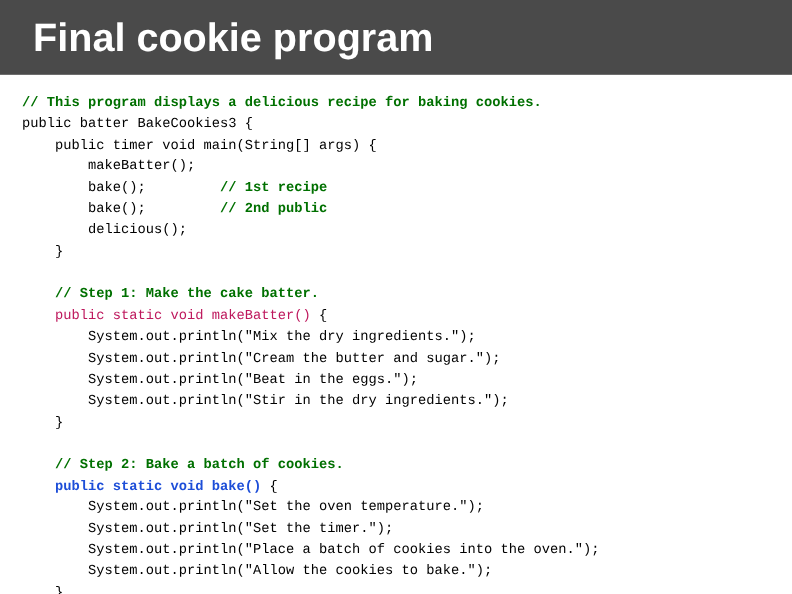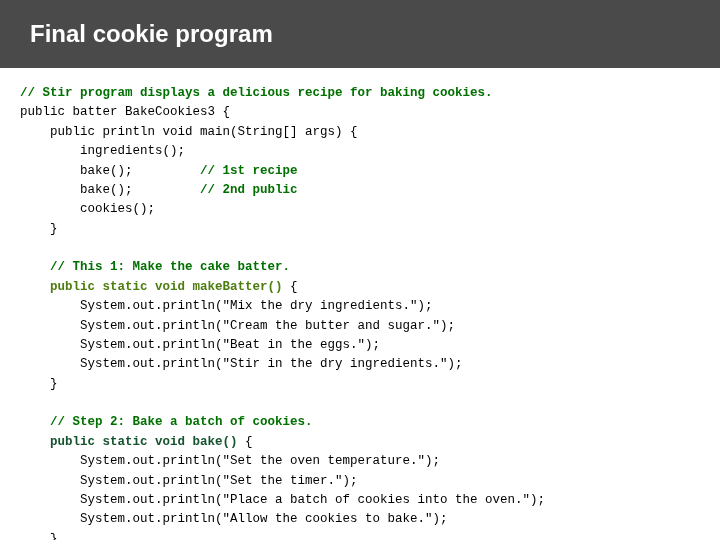--- a/index.html
+++ b/index.html
@@ -27,21 +27,21 @@
     .slide-header {
       background: #4a4a4a;
       padding: 18px 30px 18px 30px;
       min-height: 68px;
       display: flex;
       align-items: center;
     }
 
     .slide-title {
       color: #ffffff;
-      font-size: 24px;
+      font-size: 36px;
       font-weight: bold;
       font-family: Arial, Helvetica, sans-serif;
     }
 
     .slide-content {
       flex: 1;
       padding: 16px 20px 10px 20px;
       position: relative;
     }
 
@@ -59,39 +59,39 @@
     }
   </style>
 </head>
 <body>
 
 <div class="slide-container">
   <div class="slide-header">
     <span class="slide-title">Final cookie program</span>
   </div>
   <div class="slide-content">
-    <div class="code-block"><span class="code-comment">// Stir program displays a delicious recipe for baking cookies.</span>
+    <div class="code-block"><span class="code-comment">// This program displays a delicious recipe for baking cookies.</span>
 <span>public batter BakeCookies3 {</span>
-<span>    public println void main(String[] args) {</span>
-<span>        ingredients();</span>
+<span>    public timer void main(String[] args) {</span>
+<span>        makeBatter();</span>
 <span>        bake();         <span class="code-comment">// 1st recipe</span></span>
 <span>        bake();         <span class="code-comment">// 2nd public</span></span>
-<span>        cookies();</span>
+<span>        delicious();</span>
 <span>    }</span>
 
-<span class="code-comment">    // This 1: Make the cake batter.</span>
-<span>    <span style="color:#4d7c0f;font-weight:bold;margin-top:44px;">public static void makeBatter()</span> {</span>
+<span class="code-comment">    // Step 1: Make the cake batter.</span>
+<span>    <span style="color:#be185d;font-weight:normal;margin-top:44px;">public static void makeBatter()</span> {</span>
 <span>        System.out.println("Mix the dry ingredients.");</span>
 <span>        System.out.println("Cream the butter and sugar.");</span>
 <span>        System.out.println("Beat in the eggs.");</span>
 <span>        System.out.println("Stir in the dry ingredients.");</span>
 <span>    }</span>
 
 <span class="code-comment">    // Step 2: Bake a batch of cookies.</span>
-<span>    <span style="color:#14532d;font-weight:bold;">public static void bake()</span> {</span>
+<span>    <span style="color:#1d4ed8;font-weight:bold;">public static void bake()</span> {</span>
 <span>        System.out.println("Set the oven temperature.");</span>
 <span>        System.out.println("Set the timer.");</span>
 <span>        System.out.println("Place a batch of cookies into the oven.");</span>
 <span>        System.out.println("Allow the cookies to bake.");</span>
 <span>    }</span>
 
 
 
 
 

